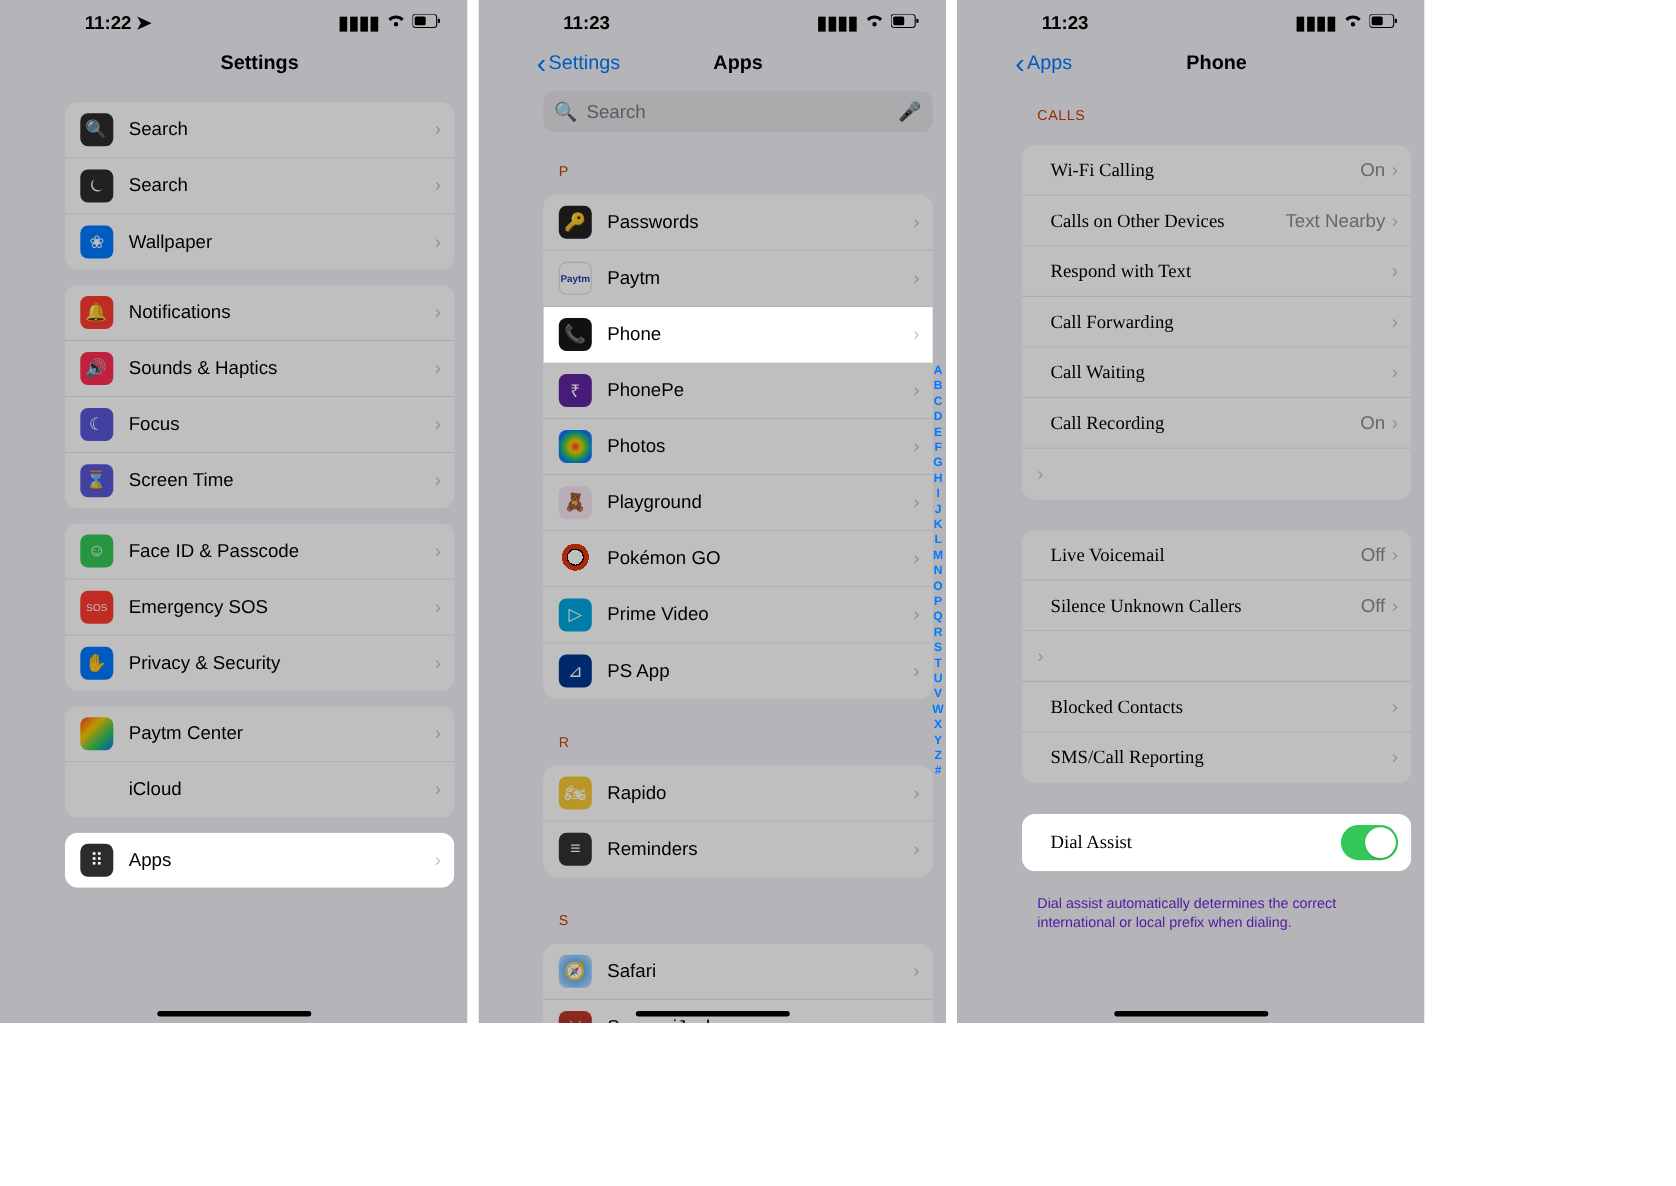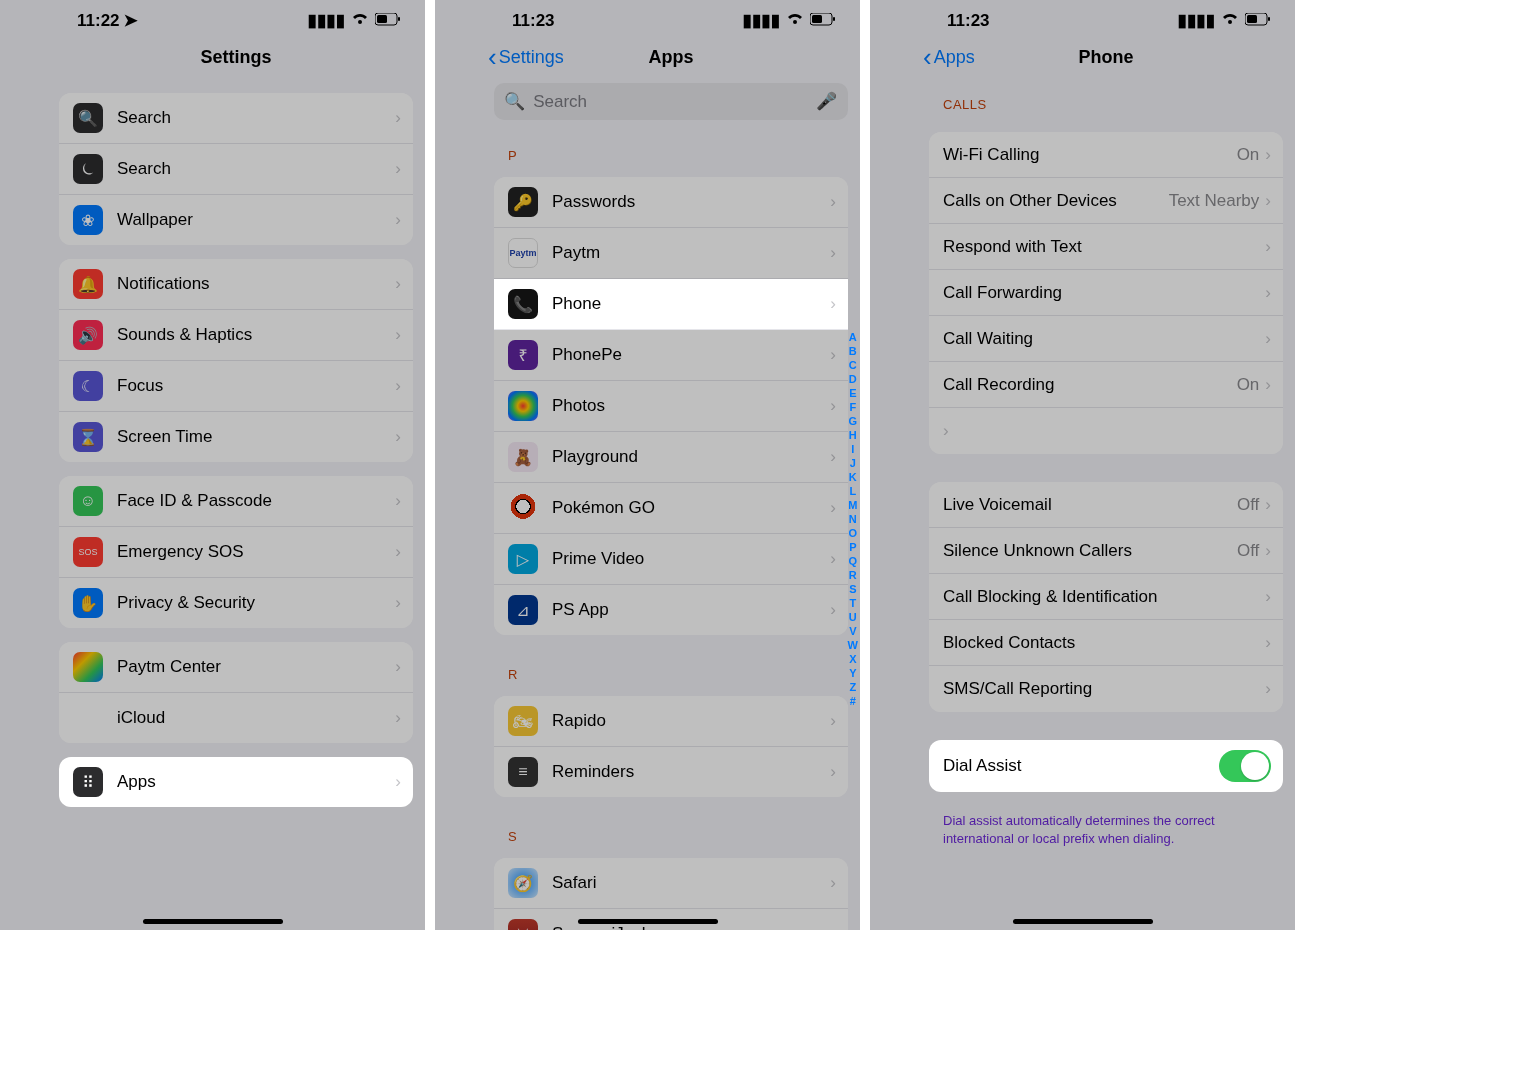--- a/index.html
+++ b/index.html
@@ -112,21 +112,21 @@
   .row .label { flex: 1; }
   .row .value { color: #8a8a8e; margin-right: 6px; font-size: 17px; text-align: right;}
   .row .chevron { color: #c5c5c9; font-size: 17px; }
   .section-header {
     font-size: 13px;
     color: #c2410c;
     text-transform: uppercase;
     padding: 18px 26px 6px;
     letter-spacing: 0.5px;
   }
-  .row-noicon .label { margin-left: 0; }
+  .row-noicon .label { margin-left: 12px; font-family: Liberation Serif, serif; }
   
   .index-rail {
     position: absolute;
     right: 2px;
     top: 330px;
     display: flex;
     flex-direction: column;
     color: #007aff;
     font-size: 11px;
     font-weight: 600;
@@ -502,21 +502,20 @@
         <span class="label">Live Voicemail</span>
         <span class="value">Off</span>
         <span class="chevron">›</span>
       </div>
       <div class="row row-noicon">
         <span class="label">Silence Unknown Callers</span>
         <span class="value">Off</span>
         <span class="chevron">›</span>
       </div>
       <div class="row row-noicon">
-        <span class="label">Call Blocking &amp; Identification</span>
         <span class="chevron">›</span>
       </div>
       <div class="row row-noicon">
         <span class="label">Blocked Contacts</span>
         <span class="chevron">›</span>
       </div>
       <div class="row row-noicon">
         <span class="label">SMS/Call Reporting</span>
         <span class="chevron">›</span>
       </div>

